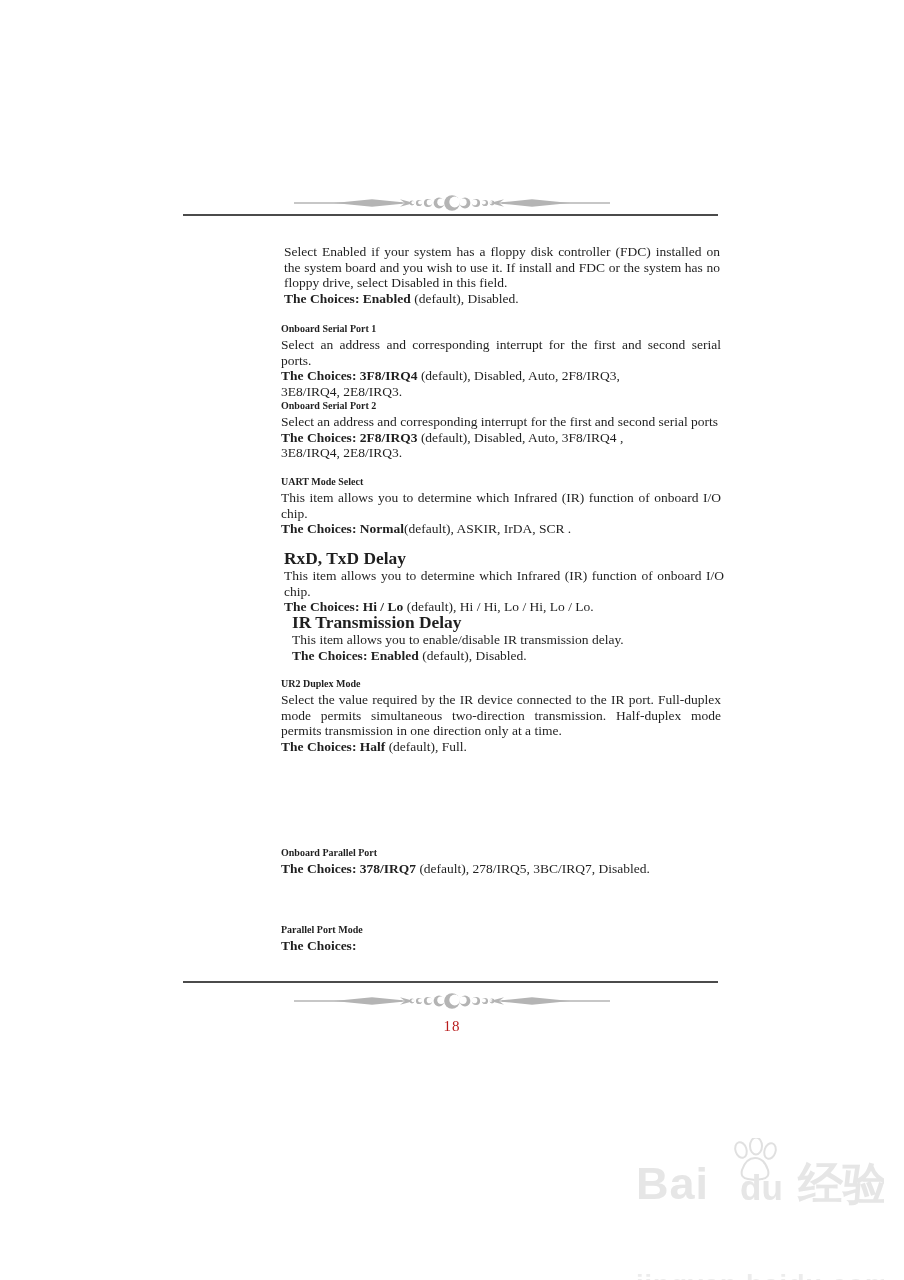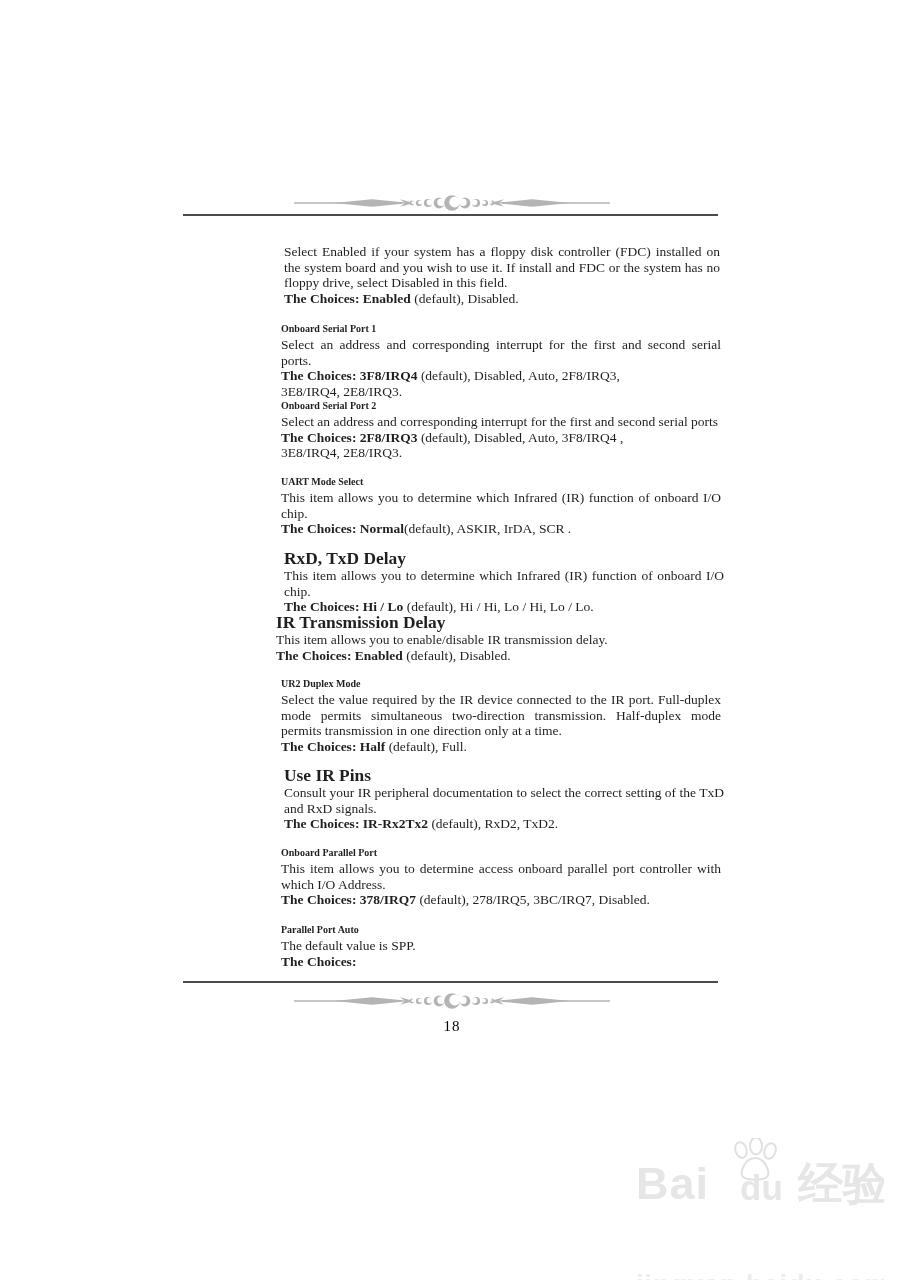--- a/index.html
+++ b/index.html
@@ -12,21 +12,21 @@
   .ornament.bottom { top:991px; }
   .rule { position:absolute; left:183px; width:535px; border-top:2px solid #4b4b4b; }
   .rule.top { top:214px; }
   .rule.bottom { top:981px; }
   .sec { position:absolute; left:281px; width:440px; font-size:13.5px; line-height:15.6px; text-align:justify; }
   .sec p { margin:0; }
   .h-small { font-size:10px; font-weight:bold; line-height:16px; text-align:left; }
   .h-large { font-size:17.4px; font-weight:bold; line-height:19px; text-align:left; }
   .b { font-weight:bold; }
   .choices { text-align:left; }
-  .pageno { position:absolute; top:1018px; left:0; width:904px; text-align:center; font-size:15px; letter-spacing:1px; color:#000000; }
+  .pageno { position:absolute; top:1018px; left:0; width:904px; text-align:center; font-size:15px; letter-spacing:1px; color:#b91c1c; }
   
   .wm { position:absolute; left:636px; top:1146px; width:266px; font-family:"Liberation Sans", sans-serif; color:#e6e6e6; }
   .wm-line1 { position:relative; height:62px; }
   .wm-bai { position:absolute; left:0; top:12px; font-size:45px; font-weight:bold; letter-spacing:1px; }
   .wm-paw { position:absolute; left:92px; top:-8px; }
   .wm-du { position:absolute; left:104px; top:22px; font-size:35px; font-weight:bold; }
   .wm-cn { position:absolute; left:162px; top:8px; font-size:45px; font-weight:bold; }
   .wm-url { margin-top:62px; font-size:27px; font-weight:bold; color:#ececec; letter-spacing:1px; }
 </style>
 </head>
@@ -96,47 +96,40 @@
     <p>This item allows you to determine which Infrared (IR) function of onboard I/O chip.</p>
     <div class="choices"><span class="b">The Choices: Normal</span><span>(default), ASKIR, IrDA, SCR .</span></div>
   </div>
 
   <div class="sec" style="top:549px; left:284px;">
     <div class="h-large">RxD, TxD Delay</div>
     <p>This item allows you to determine which Infrared (IR) function of onboard I/O chip.</p>
     <div class="choices"><span class="b">The Choices: Hi / Lo</span><span> (default), Hi / Hi, Lo / Hi, Lo / Lo.</span></div>
   </div>
 
-  <div class="sec" style="top:613px; left:276px;">
+  <div class="sec" style="top:613px; left:292px;">
     <div class="h-large">IR Transmission Delay</div>
     <p>This item allows you to enable/disable IR transmission delay.</p>
     <div class="choices"><span class="b">The Choices: Enabled</span><span> (default), Disabled.</span></div>
   </div>
 
   <div class="sec" style="top:676px;">
     <div class="h-small">UR2 Duplex Mode</div>
     <p>Select the value required by the IR device connected to the IR port. Full-duplex mode permits simultaneous two-direction transmission. Half-duplex mode permits transmission in one direction only at a time.</p>
     <div class="choices"><span class="b">The Choices: Half</span><span> (default), Full.</span></div>
   </div>
 
-  <div class="sec" style="top:766px; left:284px;">
-    <div class="h-large">Use IR Pins</div>
-    <p>Consult your IR peripheral documentation to select the correct setting of the TxD and RxD signals.</p>
-    <div class="choices"><span class="b">The Choices: IR-Rx2Tx2</span><span> (default), RxD2, TxD2.</span></div>
-  </div>
 
   <div class="sec" style="top:845px;">
     <div class="h-small">Onboard Parallel Port</div>
-    <p>This item allows you to determine access onboard parallel port controller with which I/O Address.</p>
     <div class="choices"><span class="b">The Choices: 378/IRQ7</span><span> (default), 278/IRQ5, 3BC/IRQ7, Disabled.</span></div>
   </div>
 
   <div class="sec" style="top:922px;">
-    <div class="h-small">Parallel Port Auto</div>
-    <p>The default value is SPP.</p>
+    <div class="h-small">Parallel Port Mode</div>
     <div class="choices"><span class="b">The Choices:</span><span></span></div>
   </div>
 
   <div class="rule bottom"></div>
   <svg class="ornament bottom" viewBox="0 0 320 20">
       <use href="#orn"></use>
     </svg>
 
   <div class="pageno">18</div>
 

